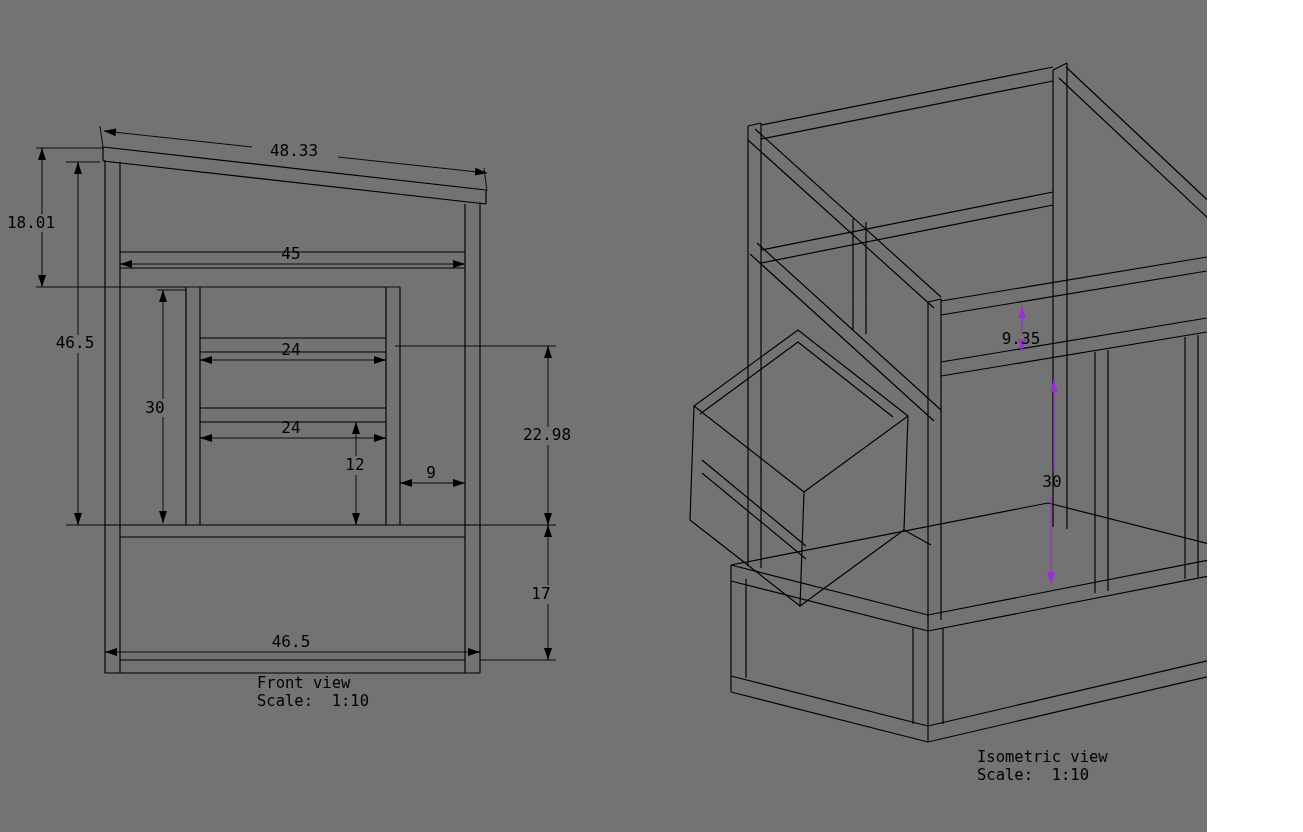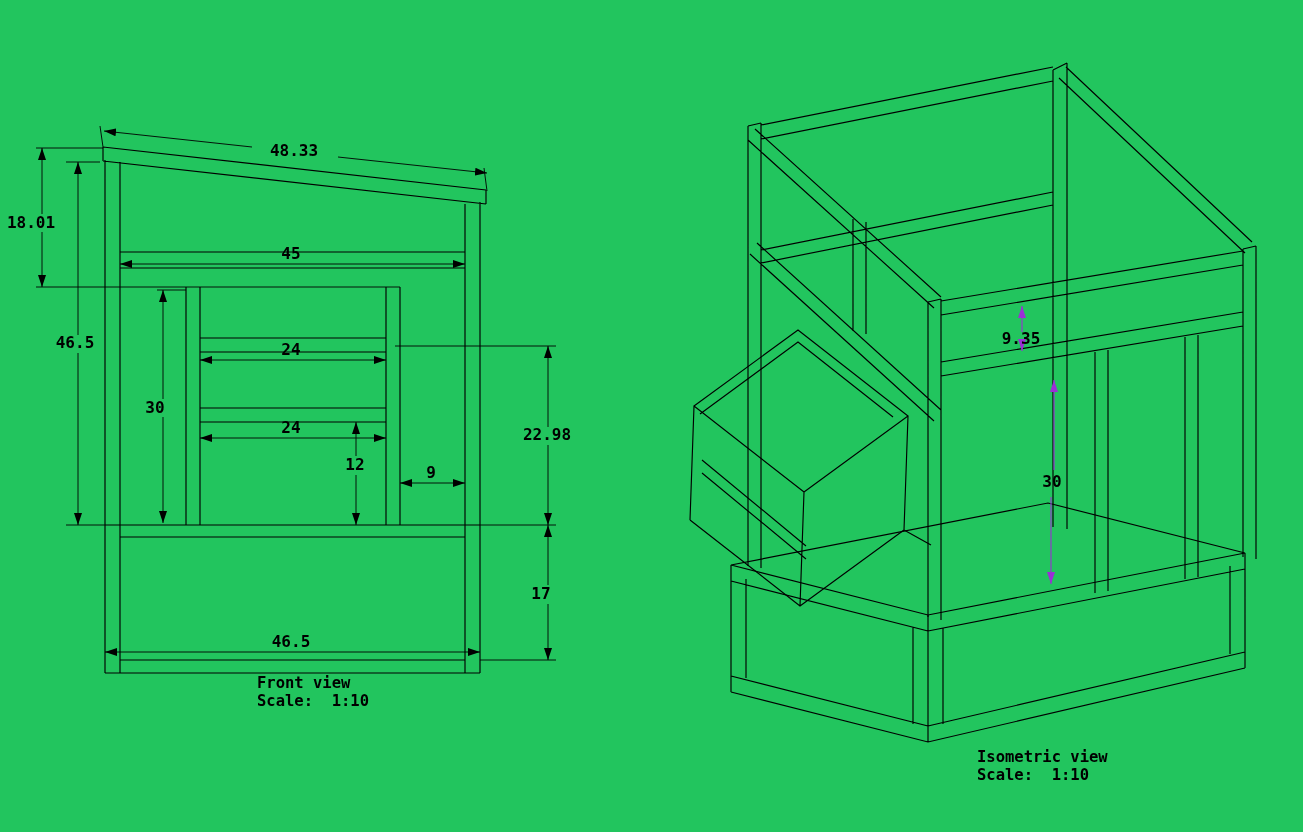--- a/index.html
+++ b/index.html
@@ -1,16 +1,16 @@
 <!DOCTYPE html>
 <html><head>
 <meta charset="utf-8">
 <style>
   html,body{margin:0;padding:0;background:#ffffff;}
-  #stage{position:relative;width:1303px;height:832px;background:#22c55e;overflow:hidden;font-weight:bold;}
+  #stage{position:relative;width:1207px;height:832px;background:#737373;overflow:hidden;}
   svg{position:absolute;left:0;top:0;}
   .frame{stroke:#000;stroke-width:1.15;fill:none;stroke-linecap:butt;}
   .thin{stroke:#000;stroke-width:0.9;fill:none;}
   .dimline{stroke:#000;stroke-width:0.9;fill:none;}
   text{font-family:"DejaVu Sans Mono","Liberation Mono",monospace;font-size:16px;fill:#000;white-space:pre;}
   .lbl{font-size:15.5px;}
 </style>
 </head>
 <body>
 

